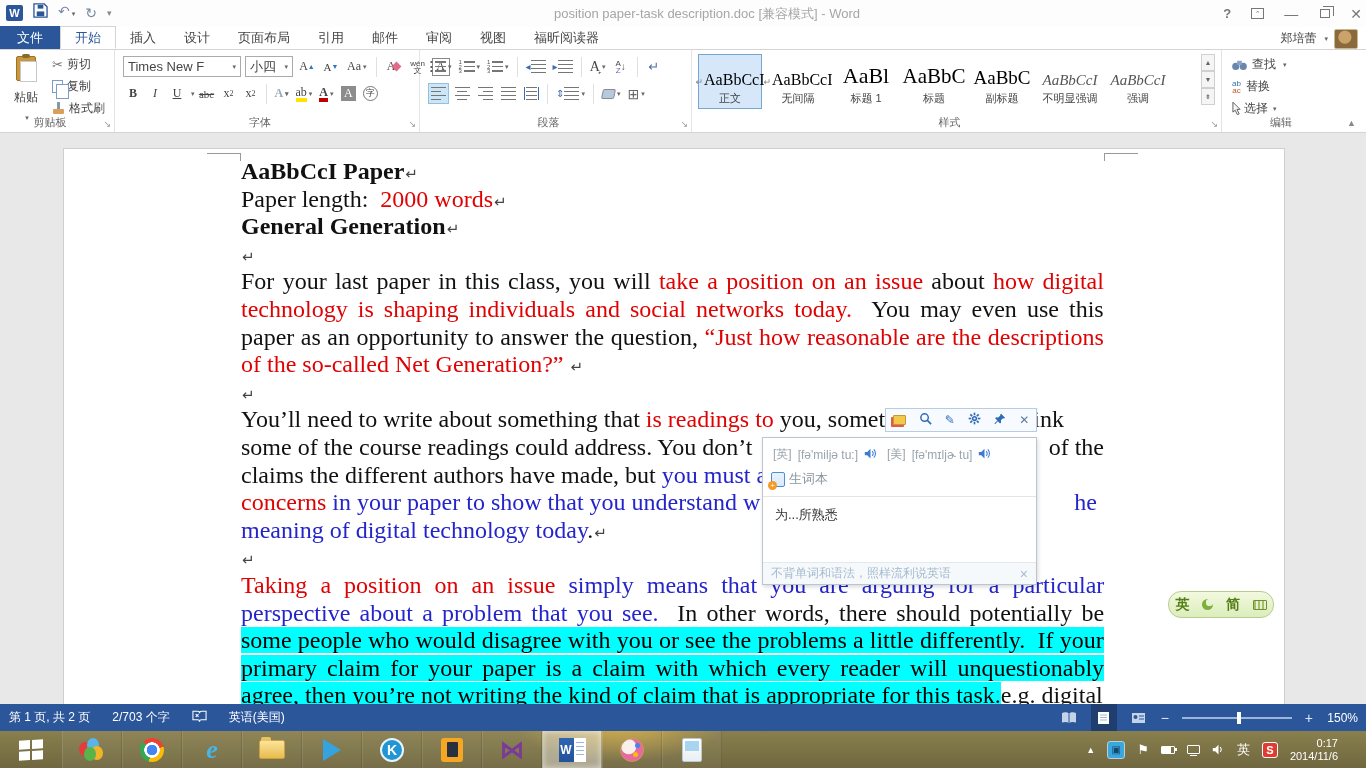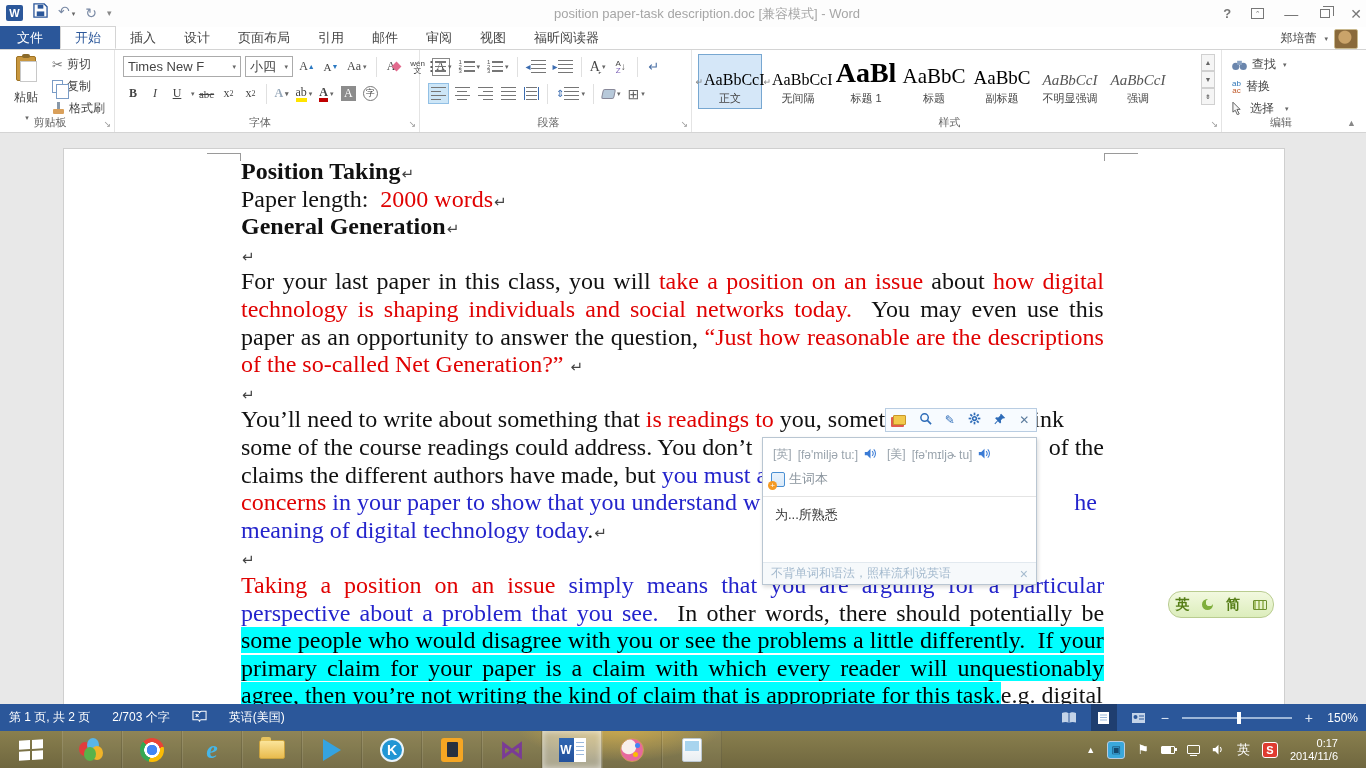--- a/index.html
+++ b/index.html
@@ -413,21 +413,21 @@
     <div id="stylecards" style="left:6px;top:4px;">
         <div class="scard sel">
           <div class="sprev" style="font-size: 16px;"><span class="spilcrow">↵</span>AaBbCcI</div>
           <div class="sname">正文</div>
         </div>
         <div class="scard">
           <div class="sprev" style="font-size: 16px;"><span class="spilcrow">↵</span>AaBbCcI</div>
           <div class="sname">无间隔</div>
         </div>
         <div class="scard">
-          <div class="sprev" style="font-size: 28px; font-weight: bold;">AaBl</div>
+          <div class="sprev" style="font-size: 22px; font-weight: normal;">AaBl</div>
           <div class="sname">标题 1</div>
         </div>
         <div class="scard">
           <div class="sprev" style="font-size: 21px;">AaBbC</div>
           <div class="sname">标题</div>
         </div>
         <div class="scard">
           <div class="sprev" style="font-size: 19px;">AaBbC</div>
           <div class="sname">副标题</div>
         </div>
@@ -459,39 +459,39 @@
       <span>查找</span>
         <span class="dd">▾</span>
     </div>
     <div class="rrow" style="left:10px;top:28px;gap:5px;">
       <span class="stack">
           <span style="color:#2e75b6;">ab</span>
           <span style="color:#c05a2a;">ac</span>
         </span>
       <span>替换</span>
     </div>
-    <div class="rrow" style="left:10px;top:50px;gap:9px;">
+    <div class="rrow" style="left:10px;top:50px;gap:3px;">
       <svg width="9" height="13" viewBox="0 0 10 14">
           <path d="M1 0l8 8H5.5L8 13l-2 1-2.4-5L1 11z" fill="#f5f5f5" stroke="#555"></path>
         </svg>
       <span>选择</span>
         <span class="dd">▾</span>
     </div>
     <div class="grp-label" style="right:0;">编辑</div>
   </div>
 
   <span style="position:absolute;right:10px;bottom:4px;color:#888;font-size:9px;">▲</span>
 </div>
 
 <div id="docarea">
   <div id="page">
     <span class="cornermark" style="left:143px;top:4px;border-right:1px solid #9a9a9a;"></span>
     <span class="cornermark" style="left:1040px;top:4px;border-left:1px solid #9a9a9a;"></span>
     <div id="content">
-        <div class="line"><span class="meas"><span class="ck bold">Position Taking</span></span><span class="pmark">↵</span></div>
+        <div class="line"><span class="meas"><span class="ck bold">AaBbCcI Paper</span></span><span class="pmark">↵</span></div>
         <div class="line"><span class="meas"><span class="ck">Paper length:  </span><span class="cr">2000 words</span></span><span class="pmark">↵</span></div>
         <div class="line"><span class="meas"><span class="ck bold">General Generation</span></span><span class="pmark">↵</span></div>
         <div class="line"><span class="meas"></span><span class="pmark">↵</span></div>
         <div class="line"><span class="meas" style="word-spacing: 2.29412px;"><span class="ck">For your last paper in this class, you will </span><span class="cr">take a position on an issue</span><span class="ck"> about </span><span class="cr">how digital</span></span></div>
         <div class="line"><span class="meas" style="word-spacing: 4.07692px;"><span class="cr">technology is shaping individuals and social networks today.</span><span class="ck">  You may even use this</span></span></div>
         <div class="line"><span class="meas" style="word-spacing: 0.538462px; font-family: Liberation Serif, serif;"><span class="ck">paper as an opportunity to answer the question, </span><span class="cr">“Just how reasonable are the descriptions</span></span></div>
         <div class="line"><span class="meas"><span class="cr">of the so-called Net Generation?”</span><span class="ck"> </span></span><span class="pmark">↵</span></div>
         <div class="line"><span class="meas"></span><span class="pmark">↵</span></div>
         <div class="line flex"><span class="meas"><span class="ck">You’ll need to write about something that </span><span class="cr">is readings to</span><span class="ck"> you, somet</span></span><span class="meas" style="margin-right: 40px;"><span class="ck">ink</span></span></div>
         <div class="line flex"><span class="meas"><span class="ck">some of the course readings could address. You don’t </span></span><span class="meas" style="margin-right: 0px;"><span class="ck"> of the</span></span></div>

